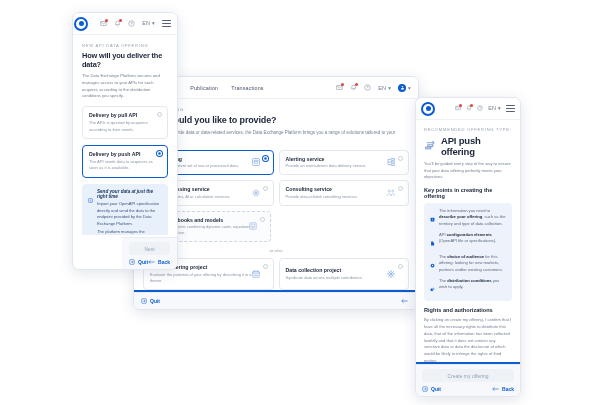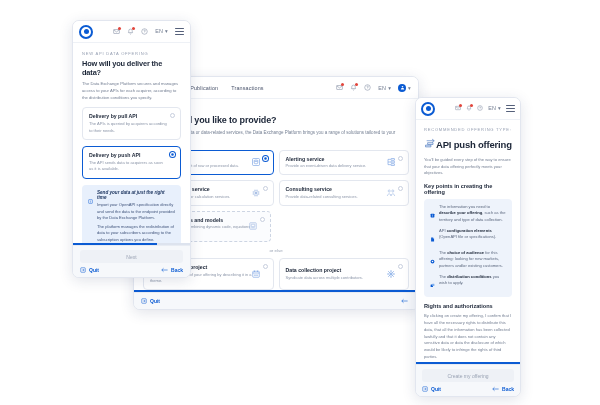--- a/index.html
+++ b/index.html
@@ -112,21 +112,21 @@
   .ocard.sel { border:1.4px solid #0b5bd3; }
   .ocard.dash { border:1px dashed #cdd5e3; background:#fbfcfe; }
   .oc-t { font-size:5.2px; font-weight:700; color:#1b2537; margin-bottom:1.5px; display:flex; align-items:center; gap:3px; }
   .oc-d { font-size:4px; line-height:1.5; color:#8b95a8; }
   .oc-ico { position:absolute; right:12px; top:50%; transform:translateY(-50%); color:#6f9ae0; }
   .oc-ico svg { display:block; }
   .badge { background:#0b5bd3; color:#fff; font-size:3.2px; padding:1px 2.5px; border-radius:1.5px; letter-spacing:.2px; }
   .orelse { text-align:center; font-size:4.4px; color:#9aa3b4; margin:6px 0 0 0; }
 
   
-  .rtitle { display:flex; align-items:center; margin-bottom:4px; }
+  .rtitle { display:flex; align-items:center; gap:5px; margin-bottom:4px; }
   .rtitle h2 { font-size:9.5px; font-weight:700; color:#1b2537; letter-spacing:-.2px; }
   .h3 { font-size:5.6px; font-weight:700; color:#1b2537; margin:6px 0 4px; }
   .kp { background:#eef3fb; border-radius:4px; padding:5px 6px; }
   .kpi { display:flex; gap:4px; margin-bottom:4px; }
   .kpi:last-child { margin-bottom:0; }
   .kpi .kico { flex:0 0 auto; color:#0b5bd3; margin-top:.4px; }
   .kpi p { font-size:4.1px; line-height:1.6; color:#5b677e; }
   .kpi b { color:#1b2537; }
   .rsec { font-size:4.1px; line-height:1.68; color:#737e92; }
 </style>
@@ -316,21 +316,21 @@
         <span class="fbtn">
           <svg width="7" height="6" viewBox="0 0 18 12" fill="none" stroke="#0b5bd3" stroke-width="1.5">
               <path d="M17 6H2M6.5 1.6 2 6l4.5 4.4"></path>
             </svg>
           <span></span>
         </span>
       </div>
     </div>
   </div>
 
-  <div class="panel" style="left:72px; top:20px; width:119px; height:258px;">
+  <div class="panel" style="left:72px; top:12px; width:106px; height:258px;align-items:flex-end;">
     <div class="topbar">
       <span class="logo">
           <i></i>
         </span>
       <div class="tb-spacer"></div>
       <div class="tb-icons">
         <span class="ic">
             <svg width="7" height="7" viewBox="0 0 16 16" fill="none" stroke="currentColor" stroke-width="1.4">
               <rect x="1.5" y="3.5" width="13" height="9" rx="1"></rect>
               <path d="M1.8 4.3 8 9l6.2-4.7"></path>

